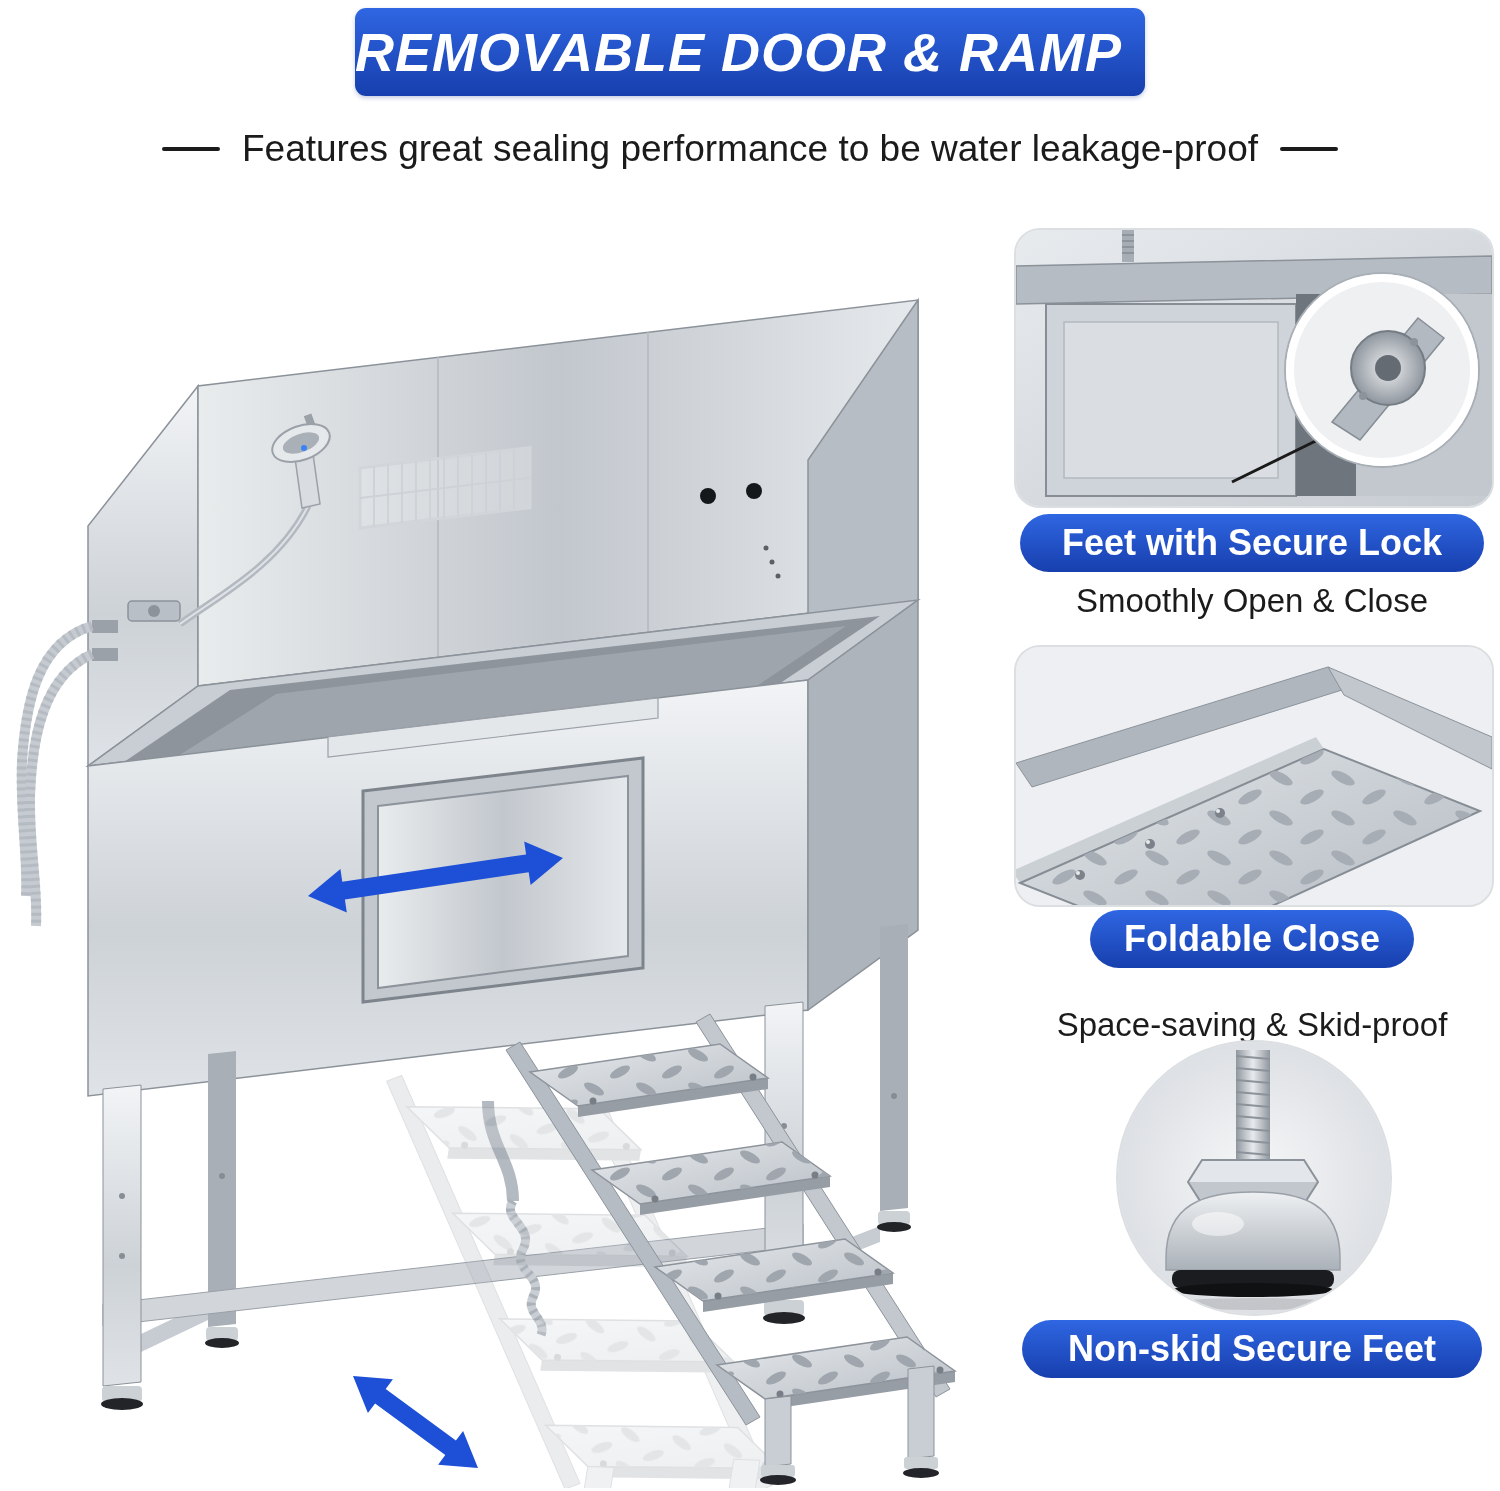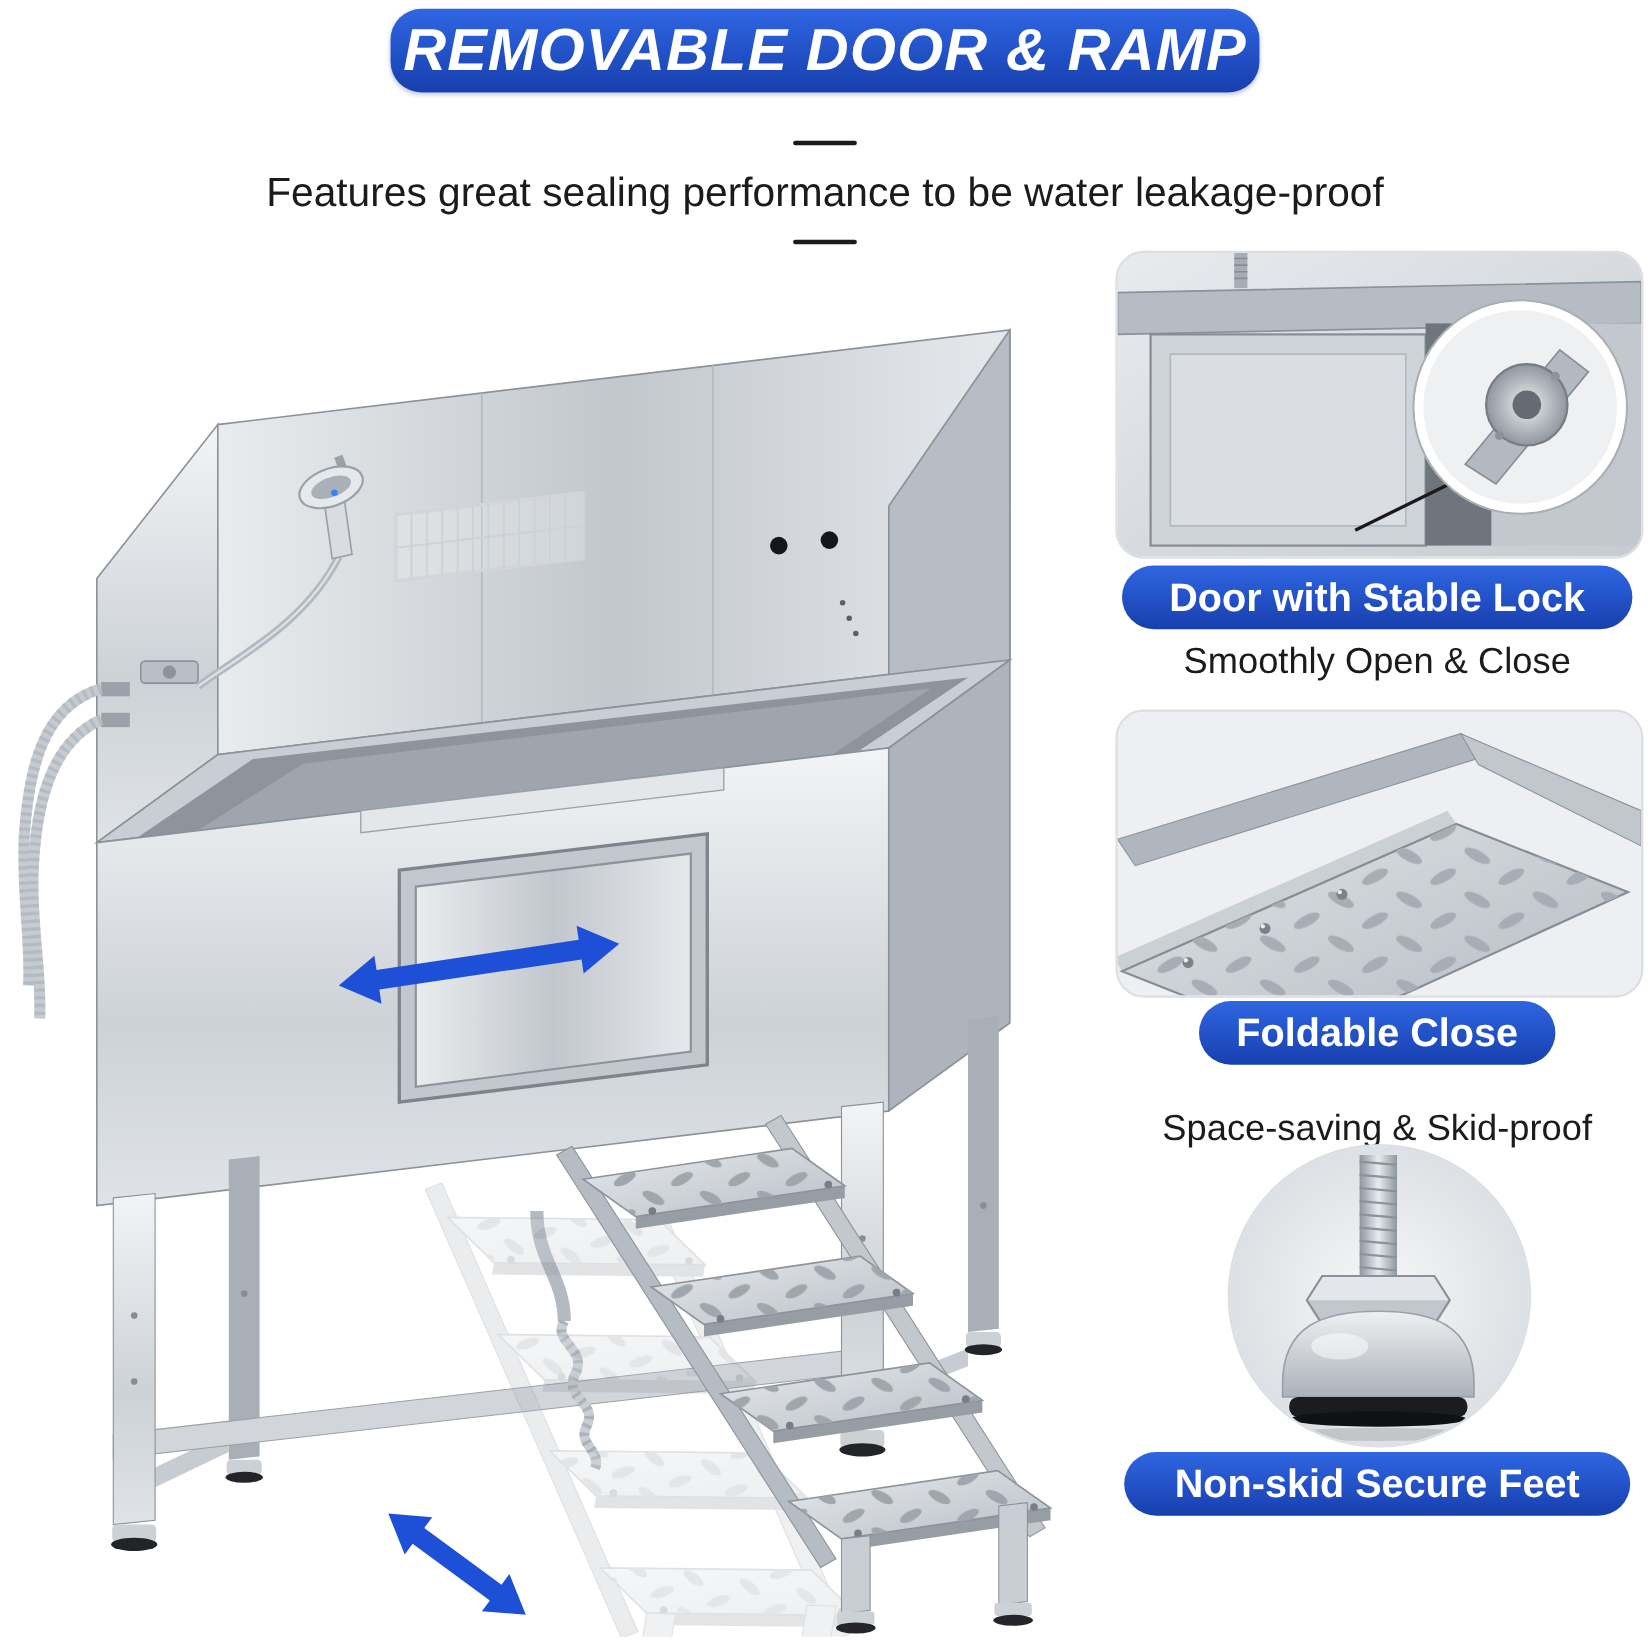--- a/index.html
+++ b/index.html
@@ -1,22 +1,22 @@
 <!DOCTYPE html>
 <html style="--blue-light: #2f66e2; --blue-dark: #173fae; --arrow-blue: #1d50d6; --text-dark: #1b1b1b;"><head>
 <meta charset="utf-8">
 <style>
   html,body{margin:0;padding:0;background:#fff;}
   .page{position:relative;width:1500px;height:1491px;background:#fff;overflow:hidden;
         font-family:"Liberation Sans",sans-serif;}
-  .banner{position:absolute;left:355px;top:8px;width:790px;height:76px;border-radius:28px;
+  .banner{position:absolute;left:355px;top:8px;width:790px;height:88px;border-radius:11px;
         background:linear-gradient(180deg,var(--blue-light,#2f66e2),var(--blue-dark,#173fae));
-        display:flex;align-items:center;justify-content:center;box-shadow:0 2px 4px rgba(20,50,140,.25);}
+        display:flex;align-items:center;justify-content:flex-start;box-shadow:0 2px 4px rgba(20,50,140,.25);}
   .banner .txt{color:#fff;font-size:54px;font-weight:800;font-style:italic;letter-spacing:1px;white-space:nowrap;}
-  .subtitle-row{position:absolute;left:0;top:128px;width:1500px;display:flex;align-items:center;justify-content:center;gap:22px;flex-direction:column;}
+  .subtitle-row{position:absolute;left:0;top:128px;width:1500px;display:flex;align-items:center;justify-content:center;gap:22px;}
   .subtitle-row .dash{width:58px;height:4px;background:var(--text-dark,#1f1f1f);border-radius:2px;}
   .subtitle-row .txt{font-size:37px;color:var(--text-dark,#1b1b1b);font-weight:500;white-space:nowrap;}
   .illustration{position:absolute;left:8px;top:196px;width:1000px;height:1292px;}
   .card-img{position:absolute;border:2px solid #dcdfe2;border-radius:26px;overflow:hidden;background:#eef0f2;}
   #card1{left:1014px;top:228px;width:476px;height:276px;}
   #card2{left:1014px;top:645px;width:476px;height:258px;}
   #card3{left:1116px;top:1040px;width:272px;height:272px;border-radius:50%;}
   .pill{position:absolute;height:58px;border-radius:32px;
         background:linear-gradient(180deg,var(--blue-light,#2f66e2),var(--blue-dark,#173fae));
         color:#fff;display:flex;align-items:center;justify-content:center;font-size:36px;font-weight:700;white-space:nowrap;}
@@ -260,21 +260,21 @@
       <g clip-path="url(#c1)">
         <polygon points="316,192 402,88 428,108 344,210" fill="#b3b9c0" stroke="#868d95" stroke-width="1.5"></polygon>
         <circle cx="372" cy="138" r="37" fill="url(#knob)" stroke="#757c84" stroke-width="2"></circle>
         <circle cx="372" cy="138" r="13" fill="#656b73"></circle>
         <circle cx="347" cy="166" r="4" fill="#8d939b"></circle>
         <circle cx="398" cy="112" r="4" fill="#8d939b"></circle>
       </g>
       <circle cx="366" cy="140" r="92" fill="none" stroke="#ffffff" stroke-width="8"></circle>
     </svg>
   </div>
-  <div class="pill" id="pill1">Door with Stable Lock</div>
+  <div class="pill" id="pill1">Feet with Secure Lock</div>
   <div class="caption" id="cap1">Smoothly Open &amp; Close</div>
 
   <div class="card-img" id="card2">
     <svg width="476" height="258" viewBox="0 0 476 258">
       <rect x="0" y="0" width="476" height="258" fill="#edeff2"></rect>
       <polygon points="0,116 312,20 342,38 16,140" fill="#b0b6bd" stroke="#8b929a" stroke-width="1"></polygon>
       <polygon points="312,20 476,90 476,122 328,48" fill="#c2c7cd" stroke="#8b929a" stroke-width="1"></polygon>
       <path d="M4,236 L308,102 L300,90 L-4,224 Z" fill="#cbd0d5"></path>
       <path d="M4,236 L308,102 L464,164 L166,300 Z" fill="url(#steelD2)" stroke="#868d95" stroke-width="2"></path>
       <path d="M4,236 L308,102 L464,164 L166,300 Z" fill="url(#plate2)"></path>

